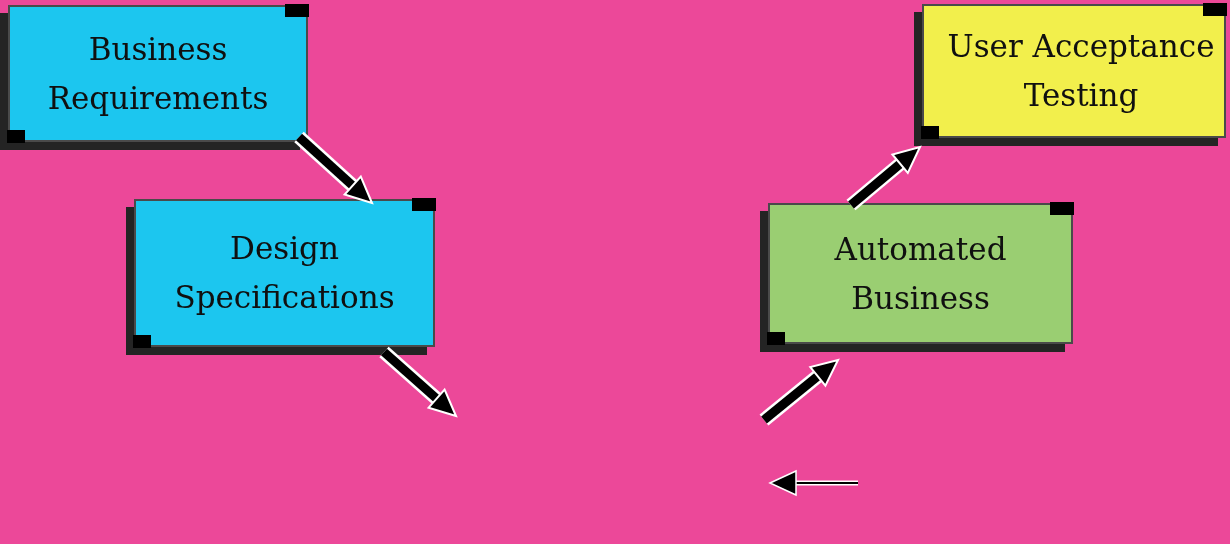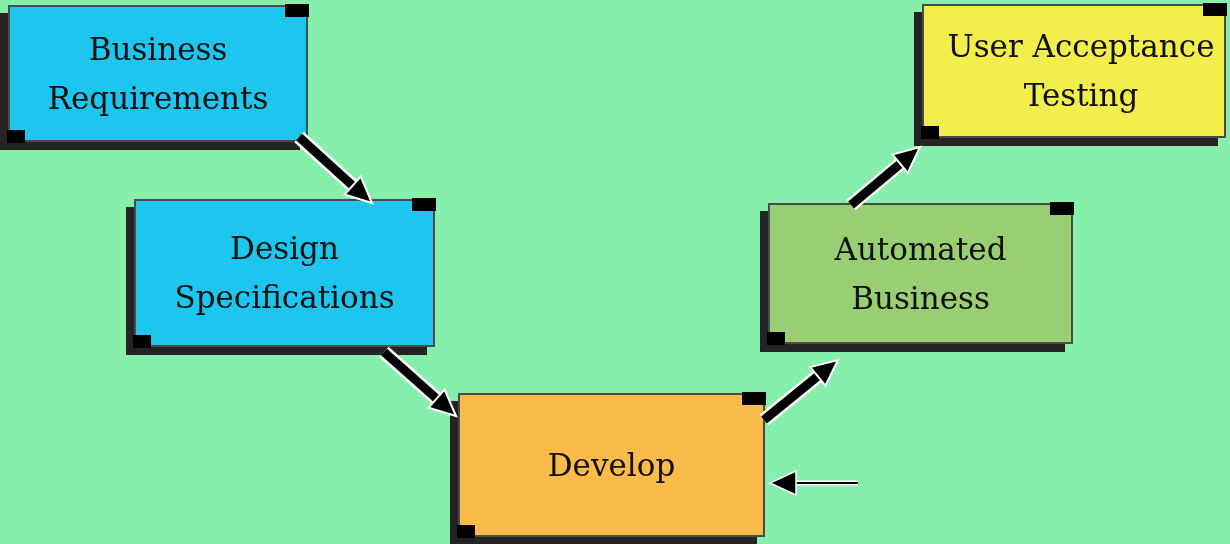--- a/index.html
+++ b/index.html
@@ -9,21 +9,21 @@
     height: 544px;
     overflow: hidden;
     font-family: "DejaVu Serif", "Liberation Serif", serif;
   }
   body { background: #000000; }
 
   .canvas {
     position: relative;
     width: 1230px;
     height: 544px;
-    background: #86efac;
+    background: #ec4899;
   }
 
   .node {
     position: absolute;
     display: flex;
     align-items: center;
     justify-content: center;
     text-align: center;
     color: #101010;
     font-size: 31px;
@@ -80,23 +80,20 @@
   <div class="node n-business" style="background-color: rgb(28, 198, 239);">
     <span class="label">Business
 Requirements</span>
   </div>
 
   <div class="node n-design" style="background-color: rgb(28, 198, 239);">
     <span class="label">Design
 Specifications</span>
   </div>
 
-  <div class="node n-develop" style="background-color: rgb(251, 187, 74);">
-    <span class="label">Develop</span>
-  </div>
 
   <div class="node n-automated" style="background-color: rgb(154, 206, 114);">
     <span class="label">Automated
 Business</span>
   </div>
 
   <div class="node n-uat" style="background-color: rgb(242, 239, 76); padding-left: 14px;">
     <span class="label">User Acceptance
 Testing</span>
   </div>

